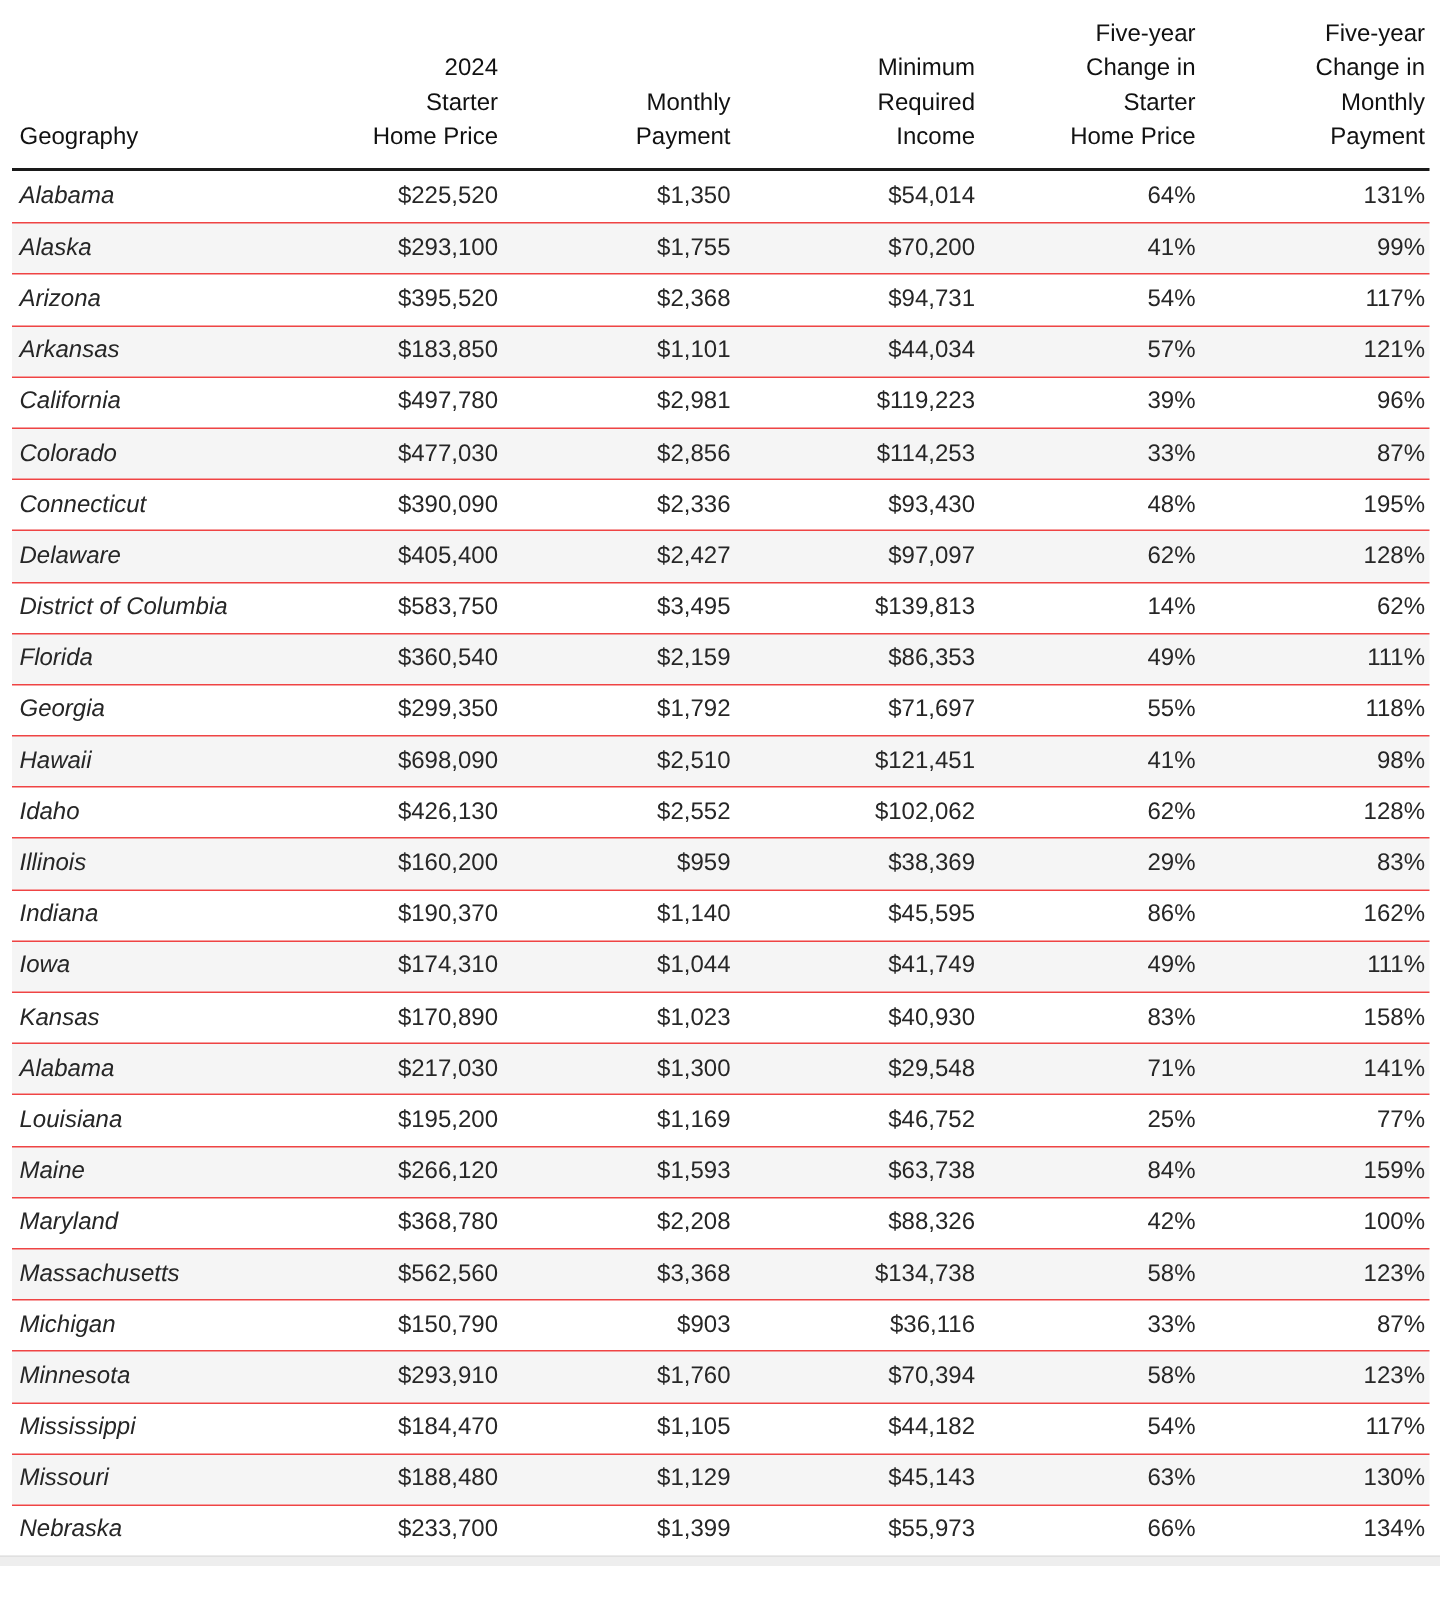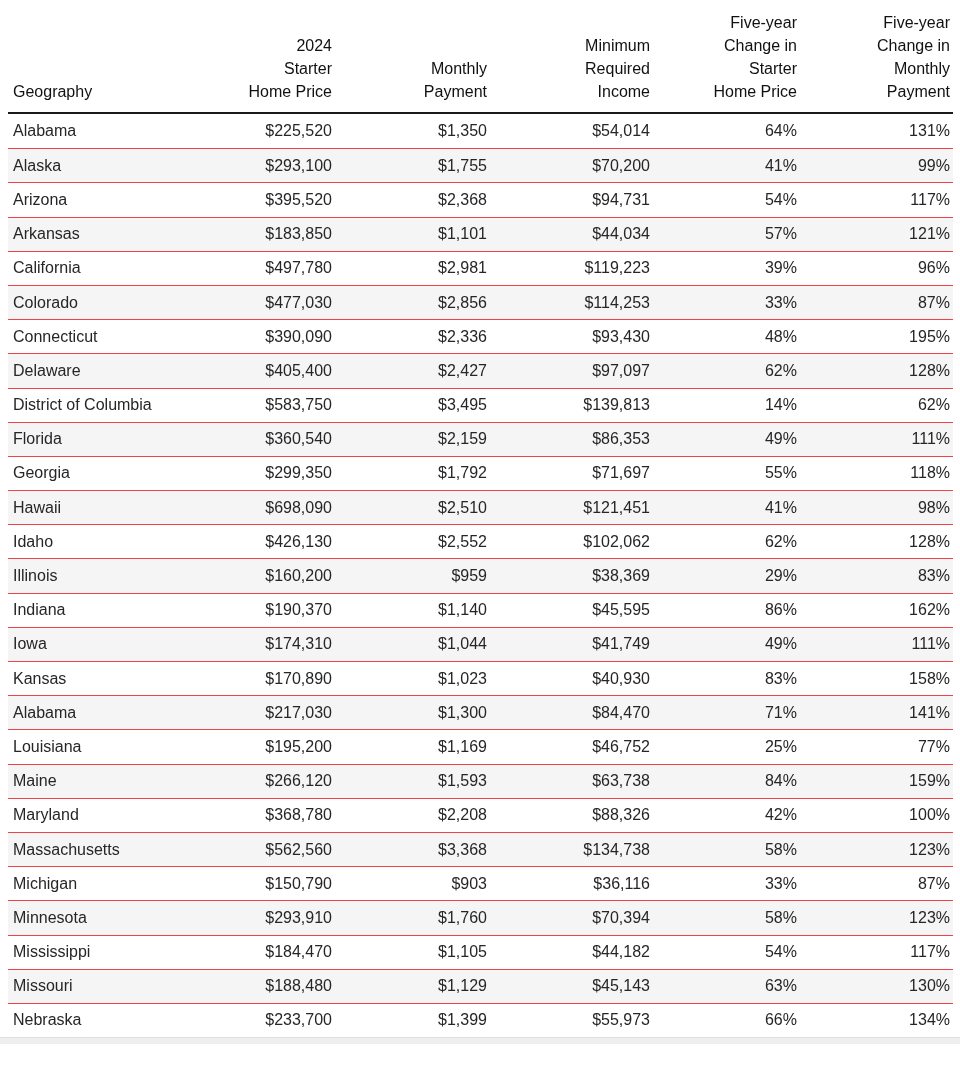--- a/index.html
+++ b/index.html
@@ -55,20 +55,21 @@
     color: #262626;
     text-align: right;
     padding-right: 3px;
     overflow: hidden;
     white-space: nowrap;
   }
   .cell.c0 {
     text-align: left;
     padding-left: 5px;
     padding-right: 0;
+    font-style: italic;
   }
   .partial-next-row {
     height: 7px;
     background: #eeeeee;
     border-top: 1px solid #e0e0e0;
     box-sizing: border-box;
   }
 </style>
 </head>
 <body>
@@ -229,21 +230,21 @@
         <div class="cell c1">$170,890</div>
         <div class="cell c2">$1,023</div>
         <div class="cell c3">$40,930</div>
         <div class="cell c4">83%</div>
         <div class="cell c5">158%</div>
       </div>
       <div class="grid row">
         <div class="cell c0">Alabama</div>
         <div class="cell c1">$217,030</div>
         <div class="cell c2">$1,300</div>
-        <div class="cell c3">$84,470</div>
+        <div class="cell c3">$29,548</div>
         <div class="cell c4">71%</div>
         <div class="cell c5">141%</div>
       </div>
       <div class="grid row">
         <div class="cell c0">Louisiana</div>
         <div class="cell c1">$195,200</div>
         <div class="cell c2">$1,169</div>
         <div class="cell c3">$46,752</div>
         <div class="cell c4">25%</div>
         <div class="cell c5">77%</div>

